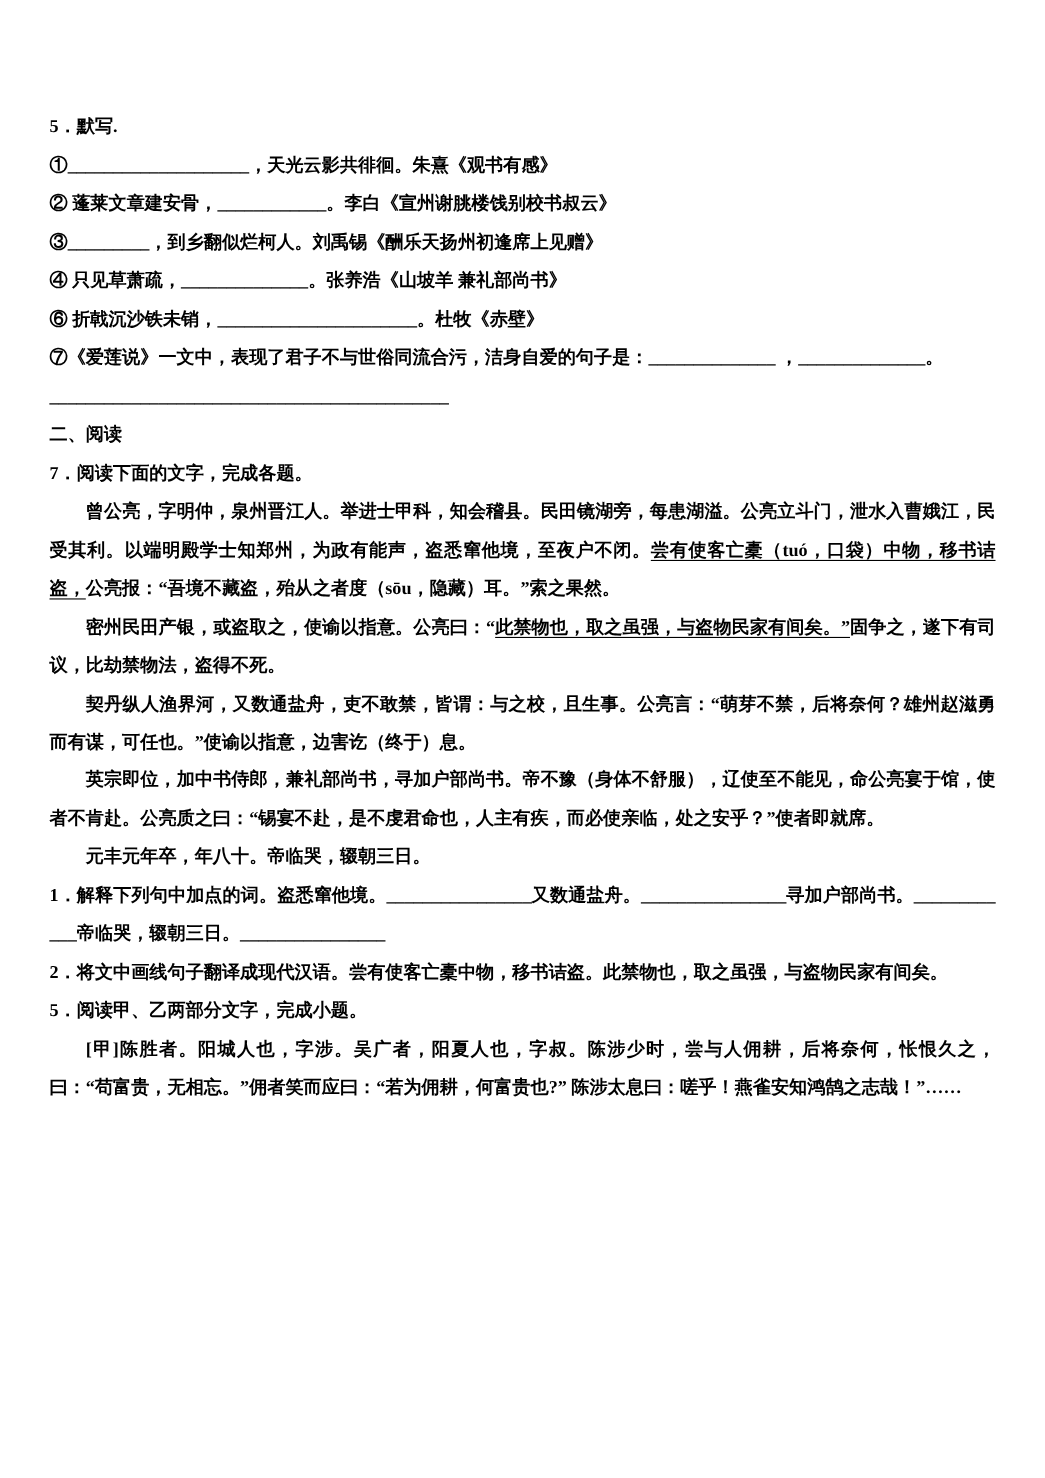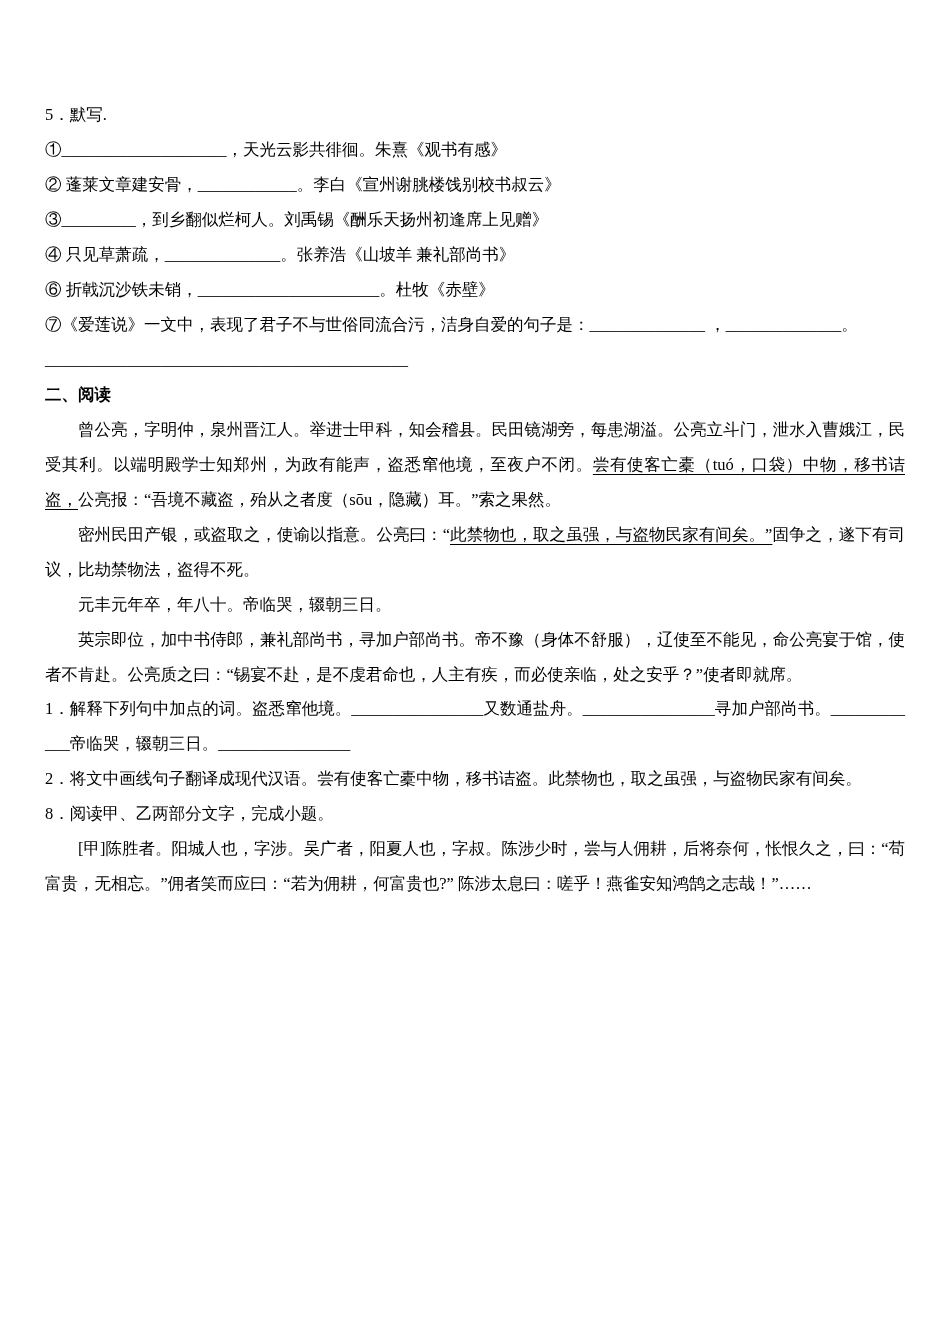--- a/index.html
+++ b/index.html
@@ -1,15 +1,15 @@
 <!DOCTYPE html>
 <html><head>
 <meta charset="utf-8">
 <style>
-  * { margin: 0; padding: 0; box-sizing: border-box; }
+  * { margin: 0; padding: 0; box-sizing: border-box; font-weight: bold; }
   html, body { background: #ffffff; }
   body {
     width: 950px;
     min-height: 1344px;
     margin: 0 auto;
     font-family: "Liberation Serif", "DejaVu Serif", serif;
     color: #000000;
     font-size: 16.5px;
   }
   .doc {
@@ -36,22 +36,24 @@
   <div>
       <p class="para"><span>5．默写.</span></p>
       <p class="para"><span>①____________________，天光云影共徘徊。朱熹《观书有感》</span></p>
       <p class="para"><span>② 蓬莱文章建安骨，____________。李白《宣州谢朓楼饯别校书叔云》</span></p>
       <p class="para"><span>③_________，到乡翻似烂柯人。刘禹锡《酬乐天扬州初逢席上见赠》</span></p>
       <p class="para"><span>④ 只见草萧疏，______________。张养浩《山坡羊 兼礼部尚书》</span></p>
       <p class="para"><span>⑥ 折戟沉沙铁未销，______________________。杜牧《赤壁》</span></p>
       <p class="para"><span>⑦《爱莲说》一文中，表现了君子不与世俗同流合污，洁身自爱的句子是：______________ ，______________。</span></p>
       <p class="para"><span>____________________________________________</span></p>
       <p class="para bold"><span>二、阅读</span></p>
+      <p class="para"><span>7．阅读下面的文字，完成各题。</span></p>
       <p class="para indent"><span>曾公亮，字明仲，泉州晋江人。举进士甲科，知会稽县。民田镜湖旁，每患湖溢。公亮立斗门，泄水入曹娥江，民受其利。以端明殿学士知郑州，为政有能声，盗悉窜他境，至夜户不闭。</span><span class="ul">尝有使客亡橐（tuó，口袋）中物，移书诘盗，</span><span>公亮报：“吾境不藏盗，殆从之者度（sōu，隐藏）耳。”索之果然。</span></p>
       <p class="para indent"><span>密州民田产银，或盗取之，使谕以指意。公亮曰：“</span><span class="ul">此禁物也，取之虽强，与盗物民家有间矣。”</span><span>固争之，遂下有司议，比劫禁物法，盗得不死。</span></p>
+      <p class="para indent"><span>契丹纵人渔界河，又数通盐舟，吏不敢禁，皆谓：与之校，且生事。公亮言：“萌芽不禁，后将奈何？雄州赵滋勇而有谋，可任也。”使谕以指意，边害讫（终于）息。</span></p>
+      <p class="para indent"><span>英宗即位，加中书侍郎，兼礼部尚书，寻加户部尚书。帝不豫（身体不舒服），辽使至不能见，命公亮宴于馆，使者不肯赴。公亮质之曰：“锡宴不赴，是不虔君命也，人主有疾，而必使亲临，处之安乎？”使者即就席。</span></p>
       <p class="para indent"><span>元丰元年卒，年八十。帝临哭，辍朝三日。</span></p>
-      <p class="para indent"><span>英宗即位，加中书侍郎，兼礼部尚书，寻加户部尚书。帝不豫（身体不舒服），辽使至不能见，命公亮宴于馆，使者不肯赴。公亮质之曰：“锡宴不赴，是不虔君命也，人主有疾，而必使亲临，处之安乎？”使者即就席。</span></p>
       <p class="para"><span>1．解释下列句中加点的词。盗悉窜他境。________________又数通盐舟。________________寻加户部尚书。____________帝临哭，辍朝三日。________________</span></p>
       <p class="para"><span>2．将文中画线句子翻译成现代汉语。尝有使客亡橐中物，移书诘盗。此禁物也，取之虽强，与盗物民家有间矣。</span></p>
-      <p class="para"><span>8．阅读甲、乙两部分文字，完成小题。</span></p>
+      <p class="para"><span>5．阅读甲、乙两部分文字，完成小题。</span></p>
       <p class="para indent"><span>[甲]陈胜者。阳城人也，字涉。吴广者，阳夏人也，字叔。陈涉少时，尝与人佣耕，后将奈何，怅恨久之，曰：“苟富贵，无相忘。”佣者笑而应曰：“若为佣耕，何富贵也?” 陈涉太息曰：嗟乎！燕雀安知鸿鹄之志哉！”……</span></p>
     </div>
 </div>
 
 </body></html>

